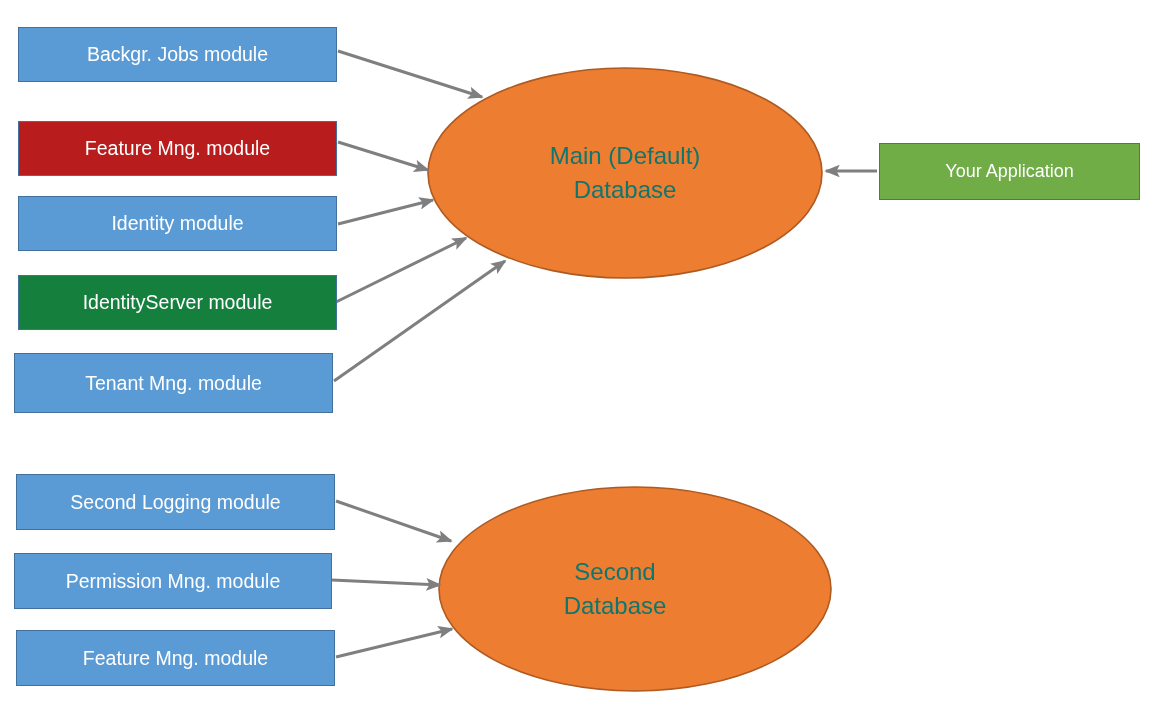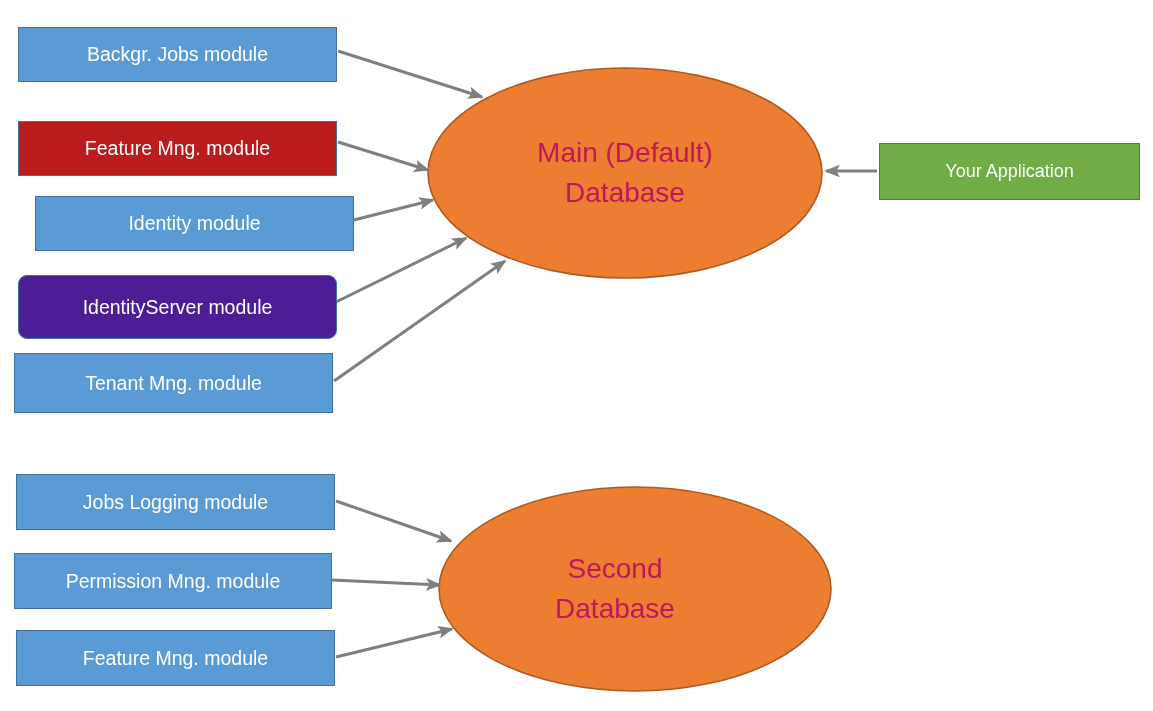--- a/index.html
+++ b/index.html
@@ -43,22 +43,22 @@
     background: #70AD47;
     border: 1.6px solid #507E32;
     font-size: 18px;
   }
   .db-label {
     position: absolute;
     display: flex;
     align-items: center;
     justify-content: center;
     text-align: center;
-    color: #be185d;
-    font-size: 28px;
+    color: #0f766e;
+    font-size: 24px;
     line-height: 1.42;
     white-space: pre-line;
     pointer-events: none;
   }
 </style>
 </head>
 <body>
 
 <div id="canvas">
 
@@ -85,22 +85,22 @@
       </g>
   </svg>
 
   <div id="nodes-layer">
       <div class="db-label" style="left: 428px; top: 68px; width: 394px; height: 210px;">Main (Default)
 Database</div>
       <div class="db-label" style="left: 419px; top: 487px; width: 392px; height: 204px;">Second
 Database</div>
       <div class="node module-box" style="left: 18px; top: 27px; width: 319px; height: 55px; background: rgb(91, 155, 213); border-color: rgb(65, 113, 156);"><span>Backgr. Jobs module</span></div>
       <div class="node module-box" style="left: 18px; top: 115px; width: 319px; height: 55px; background: #b91c1c; border-color: rgb(65, 113, 156); margin-top: 6px;"><span>Feature Mng. module</span></div>
-      <div class="node module-box" style="left: 18px; top: 196px; width: 319px; height: 55px; background: rgb(91, 155, 213); border-color: rgb(65, 113, 156); margin-left: 17px;"><span>Identity module</span></div>
-      <div class="node module-box" style="left: 18px; top: 275px; width: 319px; height: 64px; background: #4c1d95; border-color: rgb(65, 113, 156); border-radius: 9px;"><span>IdentityServer module</span></div>
+      <div class="node module-box" style="left: 18px; top: 196px; width: 319px; height: 55px; background: rgb(91, 155, 213); border-color: rgb(65, 113, 156);"><span>Identity module</span></div>
+      <div class="node module-box" style="left: 18px; top: 275px; width: 319px; height: 55px; background: #15803d; border-color: rgb(65, 113, 156);"><span>IdentityServer module</span></div>
       <div class="node module-box" style="left: 14px; top: 353px; width: 319px; height: 60px; background: rgb(91, 155, 213); border-color: rgb(65, 113, 156);"><span>Tenant Mng. module</span></div>
-      <div class="node module-box" style="left: 16px; top: 474px; width: 319px; height: 56px; background: rgb(91, 155, 213); border-color: rgb(65, 113, 156);"><span>Jobs Logging module</span></div>
+      <div class="node module-box" style="left: 16px; top: 474px; width: 319px; height: 56px; background: rgb(91, 155, 213); border-color: rgb(65, 113, 156);"><span>Second Logging module</span></div>
       <div class="node module-box" style="left: 14px; top: 553px; width: 318px; height: 56px; background: rgb(91, 155, 213); border-color: rgb(65, 113, 156); justify-content: center;"><span>Permission Mng. module</span></div>
       <div class="node module-box" style="left: 16px; top: 630px; width: 319px; height: 56px; background: rgb(91, 155, 213); border-color: rgb(65, 113, 156);"><span>Feature Mng. module</span></div>
       <div class="node app-box" style="left: 879px; top: 143px; width: 261px; height: 57px; background: rgb(112, 173, 71); border-color: rgb(80, 126, 50);"><span>Your Application</span></div>
     </div>
 
 </div>
 
 </body></html>

